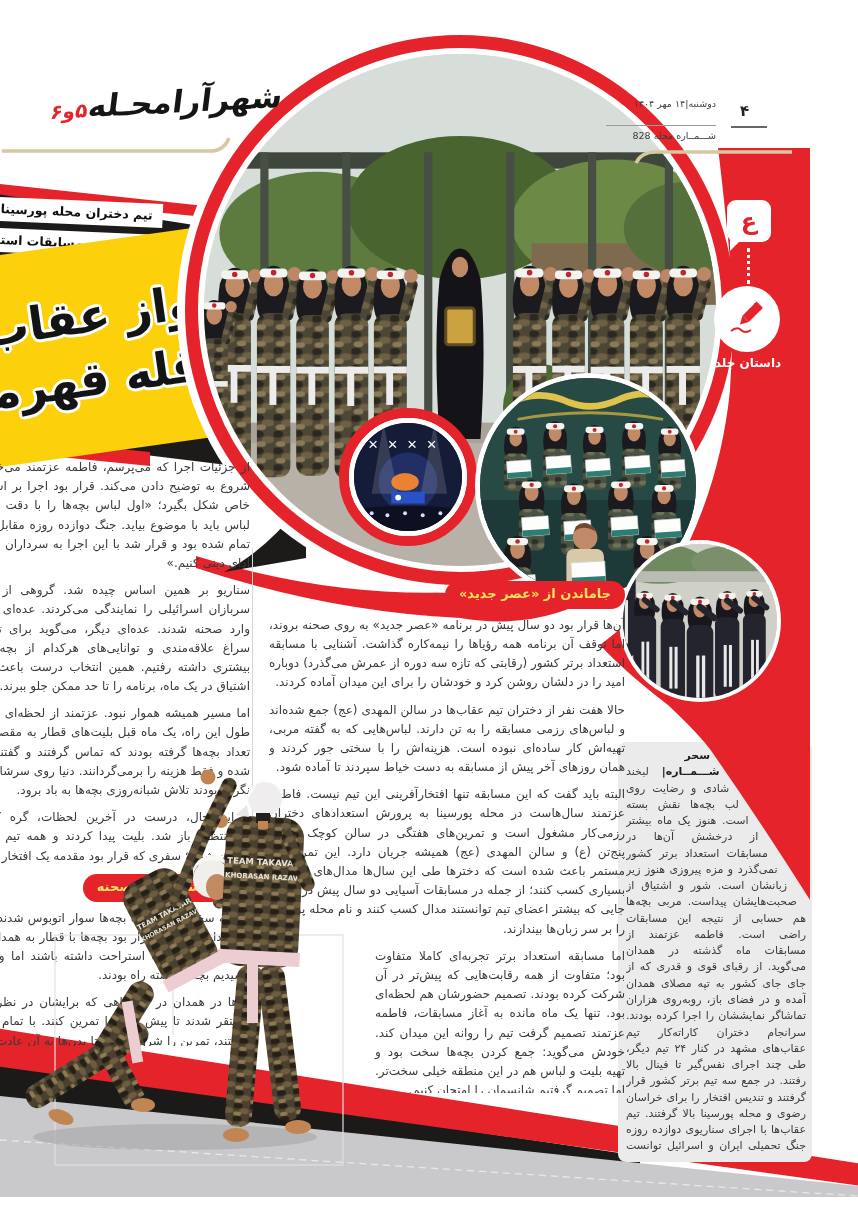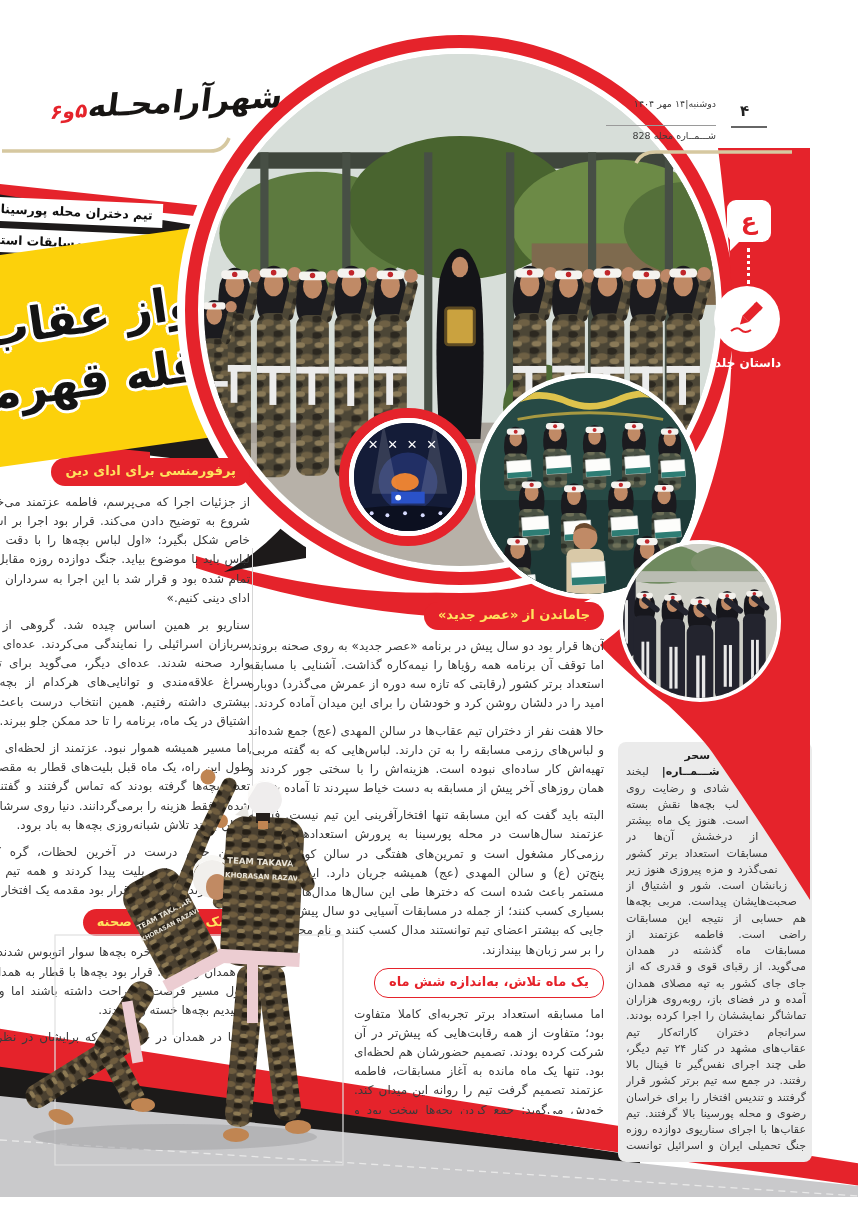--- a/index.html
+++ b/index.html
@@ -50,21 +50,21 @@
                 z-index:7;display:flex;align-items:center;justify-content:center;}
   .badge-label{left:712px;top:356px;width:72px;text-align:center;color:#fff;font-weight:bold;
                font-size:12px;z-index:7;direction:rtl;}
   
   .col{direction:rtl;text-align:justify;font-size:12px;line-height:1.6;color:#3a3a3a;z-index:8;}
   .col p{margin:0 0 8px;}
   .pill{display:inline-block;background:#e5232b;color:#ffe25e;font-weight:bold;font-size:13px;
         padding:3px 14px 4px;border-radius:14px;margin-bottom:7px;white-space:nowrap;}
   .pill-outline{background:#fff;color:#e5232b;border:1.5px solid #e5232b;}
   .col-left{left:-72px;top:458px;width:322px;height:588px;overflow:hidden;}
-  .col-mid{left:248px;top:581px;width:356px;height:512px;overflow:hidden;margin-top:21px;}
+  .col-mid{left:269px;top:581px;width:356px;height:512px;overflow:hidden;}
   .col-right{left:626px;top:748px;width:180px;height:410px;overflow:hidden;font-size:11px;line-height:1.48;}
   .col-right b{color:#1c1c1c;}
   .divider{left:252px;top:548px;width:1px;height:492px;background:#d6d6d6;z-index:8;}
   .graycol-bg{left:618px;top:742px;width:194px;height:420px;background:#ebebeb;border-radius:8px;z-index:3;}
   .float-wedge{float:right;width:96px;height:162px;shape-outside:polygon(0 0,100% 0,100% 100%);}
   .float-photo-mid{float:left;width:106px;height:285px;shape-outside:inset(0);}
   .spar-svg{left:15px;top:765px;width:330px;height:402px;z-index:9;}
 </style>
 </head>
 <body>
@@ -273,40 +273,38 @@
       <polygon points="16.5,20 25.5,20 21,28" fill="#e5232b"></polygon>
     </g>
     <path d="M4,32 Q10,27 14,31 T24,31" stroke="#e5232b" stroke-width="2" fill="none"></path>
   </svg>
 </div>
 <div class="abs badge-label">داستان جلد</div>
 
 <div class="abs divider"></div>
 
 <div class="abs col col-left">
-  <span class="pill">پرفورمنسی برای ادای دین</span>
   <p>از جزئیات اجرا که می‌پرسم، فاطمه عزتمند می‌خندد و با لبخند شروع به توضیح دادن می‌کند. قرار بود اجرا بر اساس سناریوی خاص شکل بگیرد؛ «اول لباس بچه‌ها را با دقت انتخاب کردیم، لباس باید با موضوع بیاید. جنگ دوازده روزه مقابل اسرائیل تازه تمام شده بود و قرار شد با این اجرا به سرداران شهید این جنگ ادای دینی کنیم.»</p>
   <p>سناریو بر همین اساس چیده شد. گروهی از دخترها نقش سربازان اسرائیلی را نمایندگی می‌کردند. عده‌ای با تیر و کمان وارد صحنه شدند. عده‌ای دیگر، می‌گوید برای تقسیم نقش‌ها سراغ علاقه‌مندی و توانایی‌های هرکدام از بچه‌ها که مهارت بیشتری داشته رفتیم. همین انتخاب درست باعث شد بچه‌ها با اشتیاق در یک ماه، برنامه را تا حد ممکن جلو ببرند.</p>
   <p>اما مسیر همیشه هموار نبود. عزتمند از لحظه‌ای می‌گوید که در طول این راه، یک ماه قبل بلیت‌های قطار به مقصد همدان را به تعداد بچه‌ها گرفته بودند که تماس گرفتند و گفتند قطار کنسل شده و فقط هزینه را برمی‌گردانند. دنیا روی سرشان خراب شد و نگران بودند تلاش شبانه‌روزی بچه‌ها به باد برود.</p>
   <p>با این حال، درست در آخرین لحظات، گره کار به شکلی غیرمنتظره باز شد. بلیت پیدا کردند و همه تیم توانست راهی همدان شوند؛ سفری که قرار بود مقدمه یک افتخار باشد.</p>
   <span class="pill">اشک شوق روی صحنه</span>
   <p>با همه سختی‌ها، بالاخره بچه‌ها سوار اتوبوس شدند و خودشان را به همدان رساندند. قرار بود بچه‌ها با قطار به همدان برسند تا در طول مسیر فرصت استراحت داشته باشند اما وقتی به مقصد رسیدیم بچه‌ها خسته راه بودند.</p>
   <p>آن‌ها در همدان در خوابگاهی که برایشان در نظر گرفته بودند، مستقر شدند تا پیش از اجرا تمرین کنند. با تمام خستگی‌ای که داشتند، تمرین را شروع کردند تا بدن‌ها به آن عادت داشته باشند. بعضی‌ها گرمازده شدند، حالشان بد شد، اما نگذاشتند چیزی از تلاششان کم نشود.</p>
   
   
   
 </div>
 
 <div class="abs col col-mid">
   <span class="pill">جاماندن از «عصر جدید»</span>
   <p>آن‌ها قرار بود دو سال پیش در برنامه «عصر جدید» به روی صحنه بروند، اما توقف آن برنامه همه رؤیاها را نیمه‌کاره گذاشت. آشنایی با مسابقه استعداد برتر کشور (رقابتی که تازه سه دوره از عمرش می‌گذرد) دوباره امید را در دلشان روشن کرد و خودشان را برای این میدان آماده کردند.</p>
   <p>حالا هفت نفر از دختران تیم عقاب‌ها در سالن المهدی (عج) جمع شده‌اند و لباس‌های رزمی مسابقه را به تن دارند. لباس‌هایی که به گفته مربی، تهیه‌اش کار ساده‌ای نبوده است. هزینه‌اش را با سختی جور کردند و همان روزهای آخر پیش از مسابقه به دست خیاط سپردند تا آماده شود.</p>
   <p>البته باید گفت که این مسابقه تنها افتخارآفرینی این تیم نیست. فاطمه عزتمند سال‌هاست در محله پورسینا به پرورش استعدادهای دختران رزمی‌کار مشغول است و تمرین‌های هفتگی در سالن کوچک مسجد پنج‌تن (ع) و سالن المهدی (عج) همیشه جریان دارد. این تمرین‌های مستمر باعث شده است که دخترها طی این سال‌ها مدال‌های رنگارنگ بسیاری کسب کنند؛ از جمله در مسابقات آسیایی دو سال پیش در اهواز، جایی که بیشتر اعضای تیم توانستند مدال کسب کنند و نام محله پورسینا را بر سر زبان‌ها بیندازند.</p>
   <div class="float-photo-mid"></div>
-  <span class="pill pill-outline">یک ماه تلاش، به‌اندازه شش ماه</span>
   <p>اما مسابقه استعداد برتر تجربه‌ای کاملا متفاوت بود؛ متفاوت از همه رقابت‌هایی که پیش‌تر در آن شرکت کرده بودند. تصمیم حضورشان هم لحظه‌ای بود. تنها یک ماه مانده به آغاز مسابقات، فاطمه عزتمند تصمیم گرفت تیم را روانه این میدان کند. خودش می‌گوید: جمع کردن بچه‌ها سخت بود و تهیه بلیت و لباس هم در این منطقه خیلی سخت‌تر. اما تصمیم گرفتیم شانسمان را امتحان کنیم.</p>
   
   
   
 </div>
 
 <div class="abs col col-right">
   <div class="float-wedge"></div>
   <p><b>سحر شـــمــاره|</b>
   <span>لبخند شادی و رضایت روی لب بچه‌ها نقش بسته است. هنوز یک ماه بیشتر از درخشش آن‌ها در مسابقات استعداد برتر کشور نمی‌گذرد و مزه پیروزی هنوز زیر زبانشان است. شور و اشتیاق از صحبت‌هایشان پیداست. مربی بچه‌ها هم حسابی از نتیجه این مسابقات راضی است. فاطمه عزتمند از مسابقات ماه گذشته در همدان می‌گوید. از رقبای قوی و قدری که از جای جای کشور به تپه مصلای همدان آمده و در فضای باز، روبه‌روی هزاران تماشاگر نمایششان را اجرا کرده بودند. سرانجام دختران کاراته‌کار تیم عقاب‌های مشهد در کنار ۲۴ تیم دیگر، طی چند اجرای نفس‌گیر تا فینال بالا رفتند. در جمع سه تیم برتر کشور قرار گرفتند و تندیس افتخار را برای خراسان رضوی و محله پورسینا بالا گرفتند. تیم عقاب‌ها با اجرای سناریوی دوازده روزه جنگ تحمیلی ایران و اسرائیل توانست نظر تماشاچی‌ها و داوران را به خود جلب کند.</span></p>

